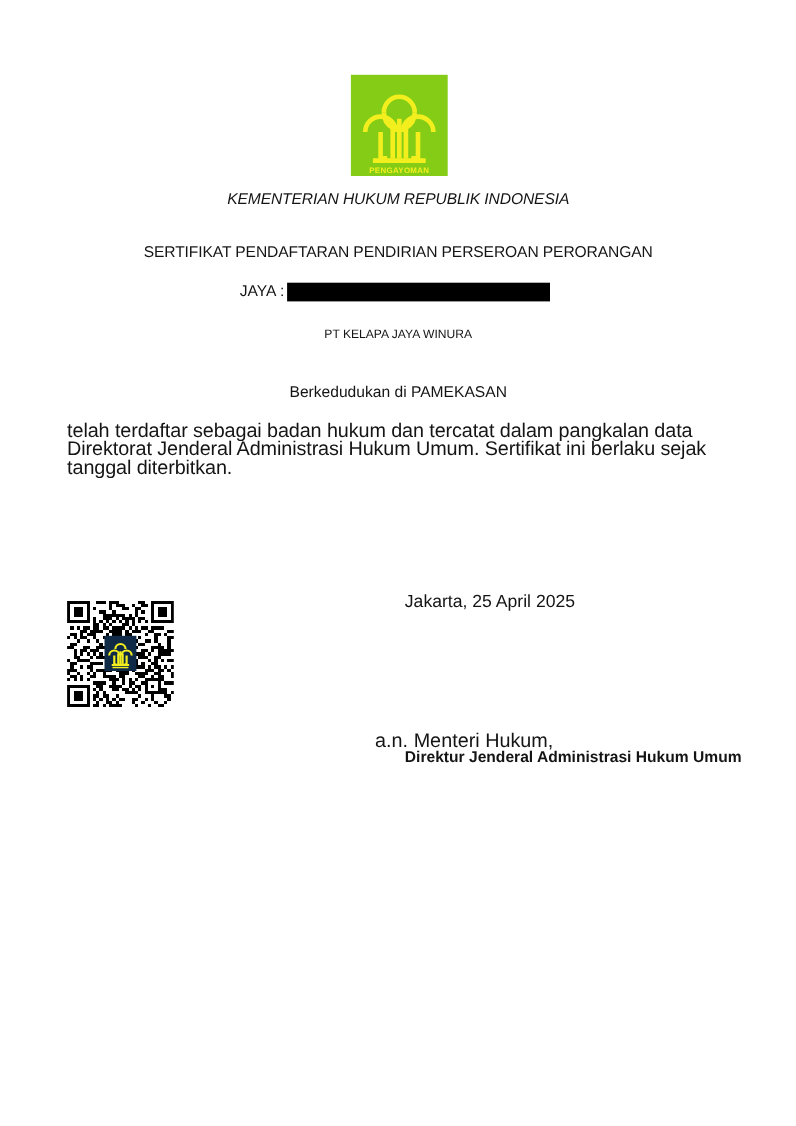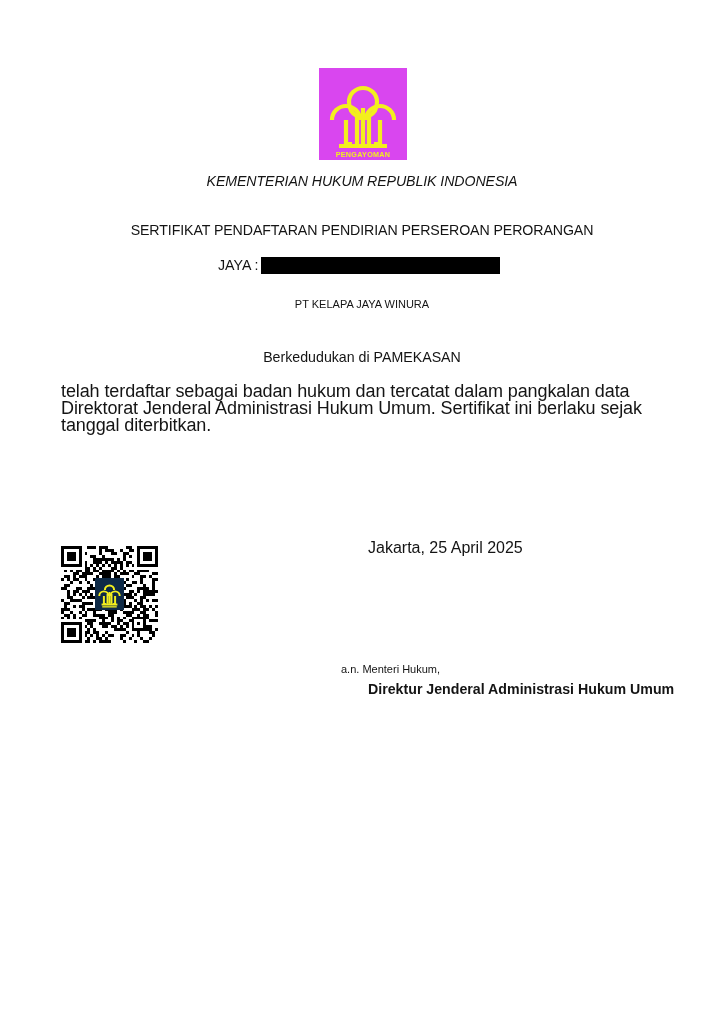--- a/index.html
+++ b/index.html
@@ -16,21 +16,21 @@
       color: #141414;
     }
     .abs { position: absolute; }
 
     
     .logo {
       left: 319px;
       top: 68px;
       width: 88px;
       height: 92px;
-      background: #d946ef;
+      background: #84cc16;
     }
     .logo svg { display: block; }
 
     .center-line {
       left: 0;
       width: 724px;
       text-align: center;
       white-space: nowrap;
     }
     .t-ministry { top: 173px; font-size: 14.2px; letter-spacing: -0.1px; font-style: italic; }
@@ -83,21 +83,21 @@
 
     .t-place-date {
       left: 368px;
       top: 539px;
       font-size: 16px;
       white-space: nowrap;
     }
     .t-on-behalf {
       left: 341px;
       top: 663px;
-      font-size: 11px;
+      font-size: 18px;
       white-space: nowrap;
     }
     .t-signatory {
       left: 368px;
       top: 681px;
       font-size: 14.2px;
       white-space: nowrap;
       font-weight: bold;
     }
   </style>

